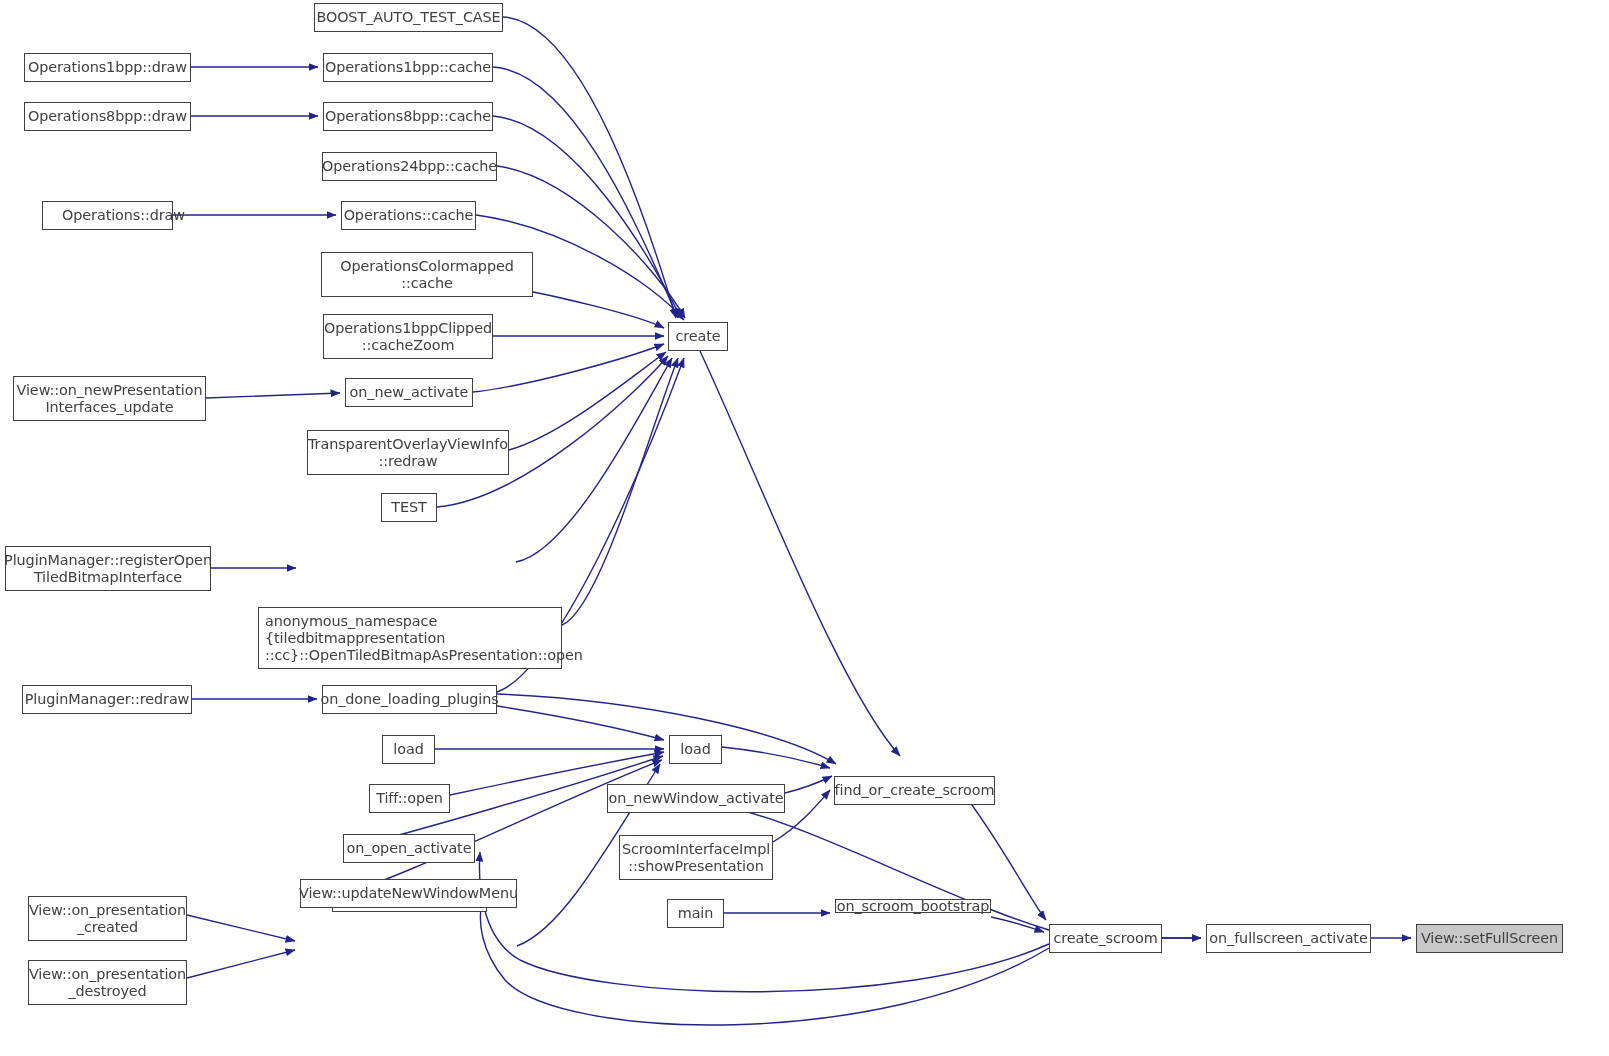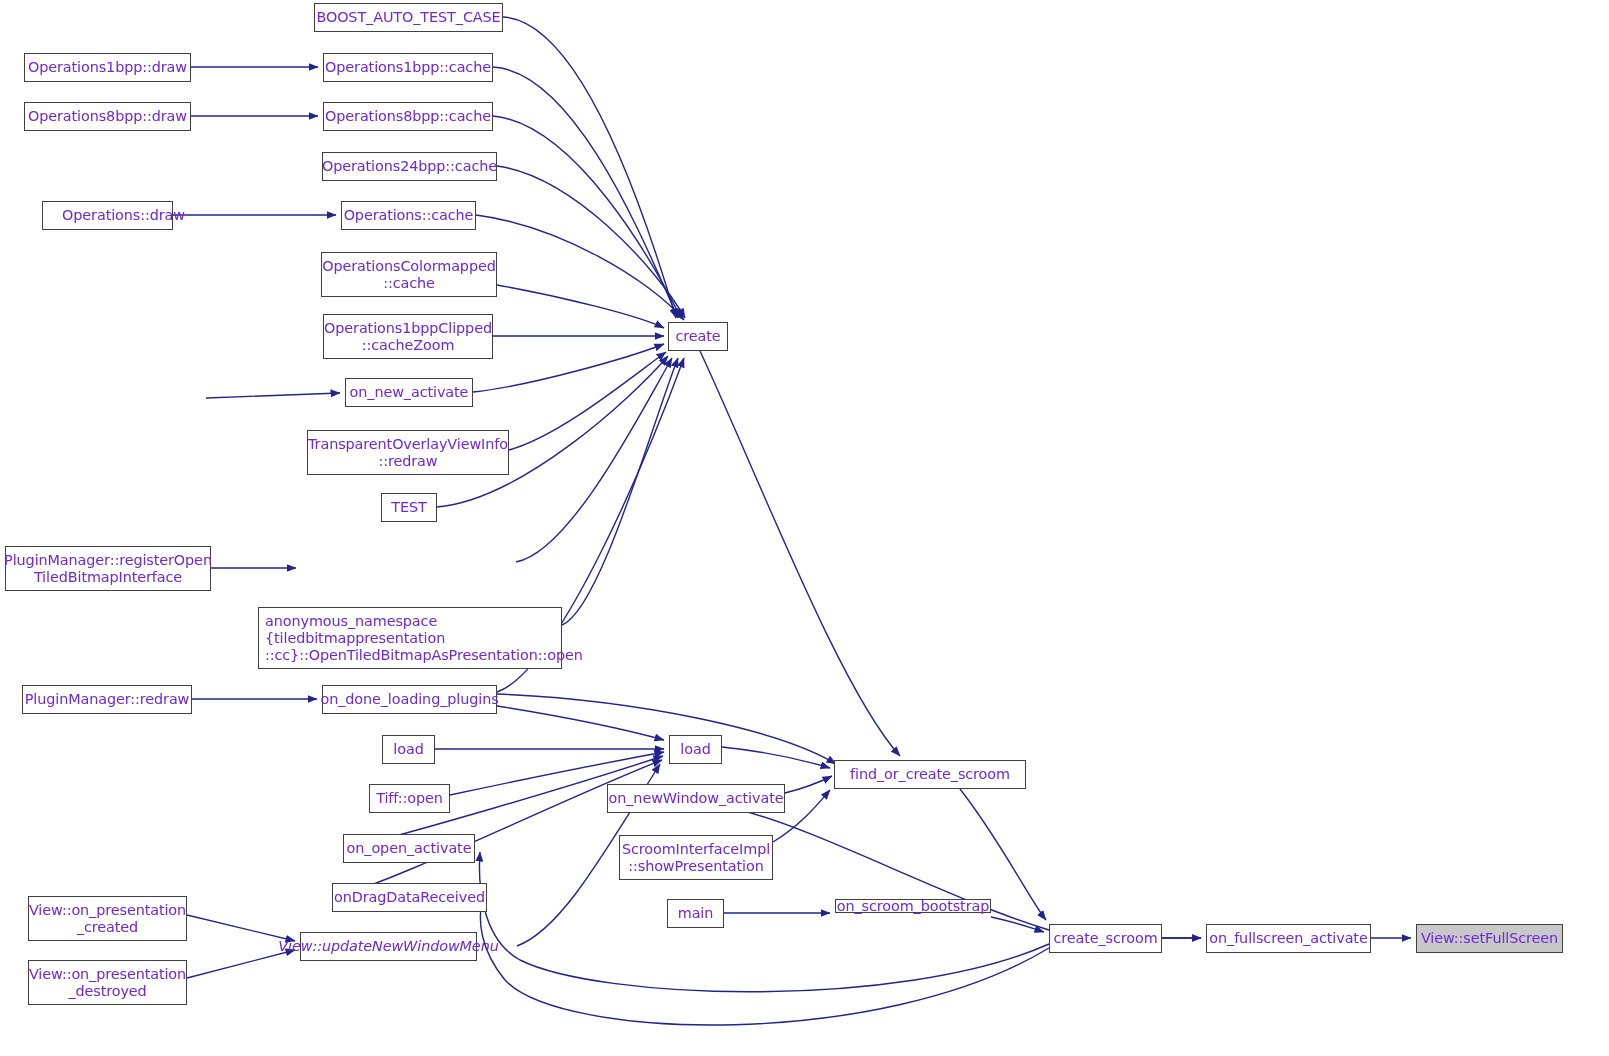--- a/index.html
+++ b/index.html
@@ -26,21 +26,21 @@
     top: 0;
     width: 1609px;
     height: 1056px;
     pointer-events: none;
   }
   .node {
     position: absolute;
     box-sizing: border-box;
     border: 1.4px solid #404040;
     background: #ffffff;
-    color: #6d28d9;
+    color: #404040;
     font-size: 14.4px;
     line-height: 17px;
     display: flex;
     align-items: center;
     justify-content: center;
     text-align: center;
     white-space: pre;
     letter-spacing: -0.1px;
   }
   .node.highlight {
@@ -122,48 +122,50 @@
   </svg>
 
   <div class="node" style="left:314px; top:3px; width:189px; height:29px;"><span>BOOST_AUTO_TEST_CASE</span></div>
   <div class="node" style="left:24px; top:53px; width:167px; height:29px;"><span>Operations1bpp::draw</span></div>
   <div class="node" style="left:323px; top:53px; width:170px; height:29px;"><span>Operations1bpp::cache</span></div>
   <div class="node" style="left:24px; top:102px; width:167px; height:29px;"><span>Operations8bpp::draw</span></div>
   <div class="node" style="left:323px; top:102px; width:170px; height:29px;"><span>Operations8bpp::cache</span></div>
   <div class="node" style="left:322px; top:152px; width:175px; height:29px;"><span>Operations24bpp::cache</span></div>
   <div class="node" style="left:42px; top:201px; width:131px; height:29px;padding-left:32px;"><span>Operations::draw</span></div>
   <div class="node" style="left:341px; top:201px; width:135px; height:29px;"><span>Operations::cache</span></div>
-  <div class="node" style="left:321px; top:252px; width:176px; height:45px;"><span>OperationsColormapped
+  <div class="node" style="left:321px; top:252px; width:212px; height:45px;"><span>OperationsColormapped
 ::cache</span></div>
   <div class="node" style="left:323px; top:314px; width:170px; height:45px;"><span>Operations1bppClipped
 ::cacheZoom</span></div>
+  <div class="node" style="left:13px; top:376px; width:193px; height:45px;"><span>View::on_newPresentation
+Interfaces_update</span></div>
   <div class="node" style="left:345px; top:378px; width:128px; height:29px;"><span>on_new_activate</span></div>
   <div class="node" style="left:307px; top:430px; width:202px; height:45px;"><span>TransparentOverlayViewInfo
 ::redraw</span></div>
   <div class="node" style="left:381px; top:493px; width:56px; height:29px;"><span>TEST</span></div>
   <div class="node" style="left:5px; top:546px; width:206px; height:45px;"><span>PluginManager::registerOpen
 TiledBitmapInterface</span></div>
   <div class="node leftalign" style="left:258px; top:607px; width:304px; height:62px;"><span>anonymous_namespace
 {tiledbitmappresentation
 ::cc}::OpenTiledBitmapAsPresentation::open</span></div>
   <div class="node" style="left:22px; top:685px; width:170px; height:29px;"><span>PluginManager::redraw</span></div>
   <div class="node" style="left:322px; top:685px; width:175px; height:29px;"><span>on_done_loading_plugins</span></div>
   <div class="node" style="left:382px; top:735px; width:53px; height:29px;"><span>load</span></div>
   <div class="node" style="left:669px; top:735px; width:53px; height:29px;"><span>load</span></div>
-  <div class="node" style="left:834px; top:760px; width:192px; height:29px;"><span>find_or_create_scroom</span></div>
+  <div class="node" style="left:834px; top:776px; width:161px; height:29px;"><span>find_or_create_scroom</span></div>
   <div class="node" style="left:369px; top:784px; width:81px; height:29px;"><span>Tiff::open</span></div>
   <div class="node" style="left:607px; top:784px; width:178px; height:29px;"><span>on_newWindow_activate</span></div>
   <div class="node" style="left:343px; top:834px; width:132px; height:29px;"><span>on_open_activate</span></div>
   <div class="node" style="left:619px; top:835px; width:154px; height:45px;"><span>ScroomInterfaceImpl
 ::showPresentation</span></div>
   <div class="node" style="left:332px; top:883px; width:155px; height:29px;"><span>onDragDataReceived</span></div>
   <div class="node" style="left:28px; top:896px; width:159px; height:45px;"><span>View::on_presentation
 _created</span></div>
   <div class="node" style="left:667px; top:899px; width:57px; height:29px;"><span>main</span></div>
   <div class="node" style="left:835px; top:899px; width:156px; height:14px;"><span>on_scroom_bootstrap</span></div>
-  <div class="node" style="left:300px; top:932px; width:177px; height:29px;font-style:italic;"><span>View::updateNewWindowMenu</span></div>
+  <div class="node" style="left:300px; top:879px; width:217px; height:29px;"><span>View::updateNewWindowMenu</span></div>
   <div class="node" style="left:1049px; top:924px; width:113px; height:29px;"><span>create_scroom</span></div>
   <div class="node" style="left:1206px; top:924px; width:165px; height:29px;"><span>on_fullscreen_activate</span></div>
   <div class="node highlight" style="left:1416px; top:924px; width:147px; height:29px;"><span>View::setFullScreen</span></div>
   <div class="node" style="left:668px; top:322px; width:60px; height:29px;"><span>create</span></div>
   <div class="node" style="left:28px; top:960px; width:159px; height:45px;"><span>View::on_presentation
 _destroyed</span></div>
 </div>
 
 </body></html>

